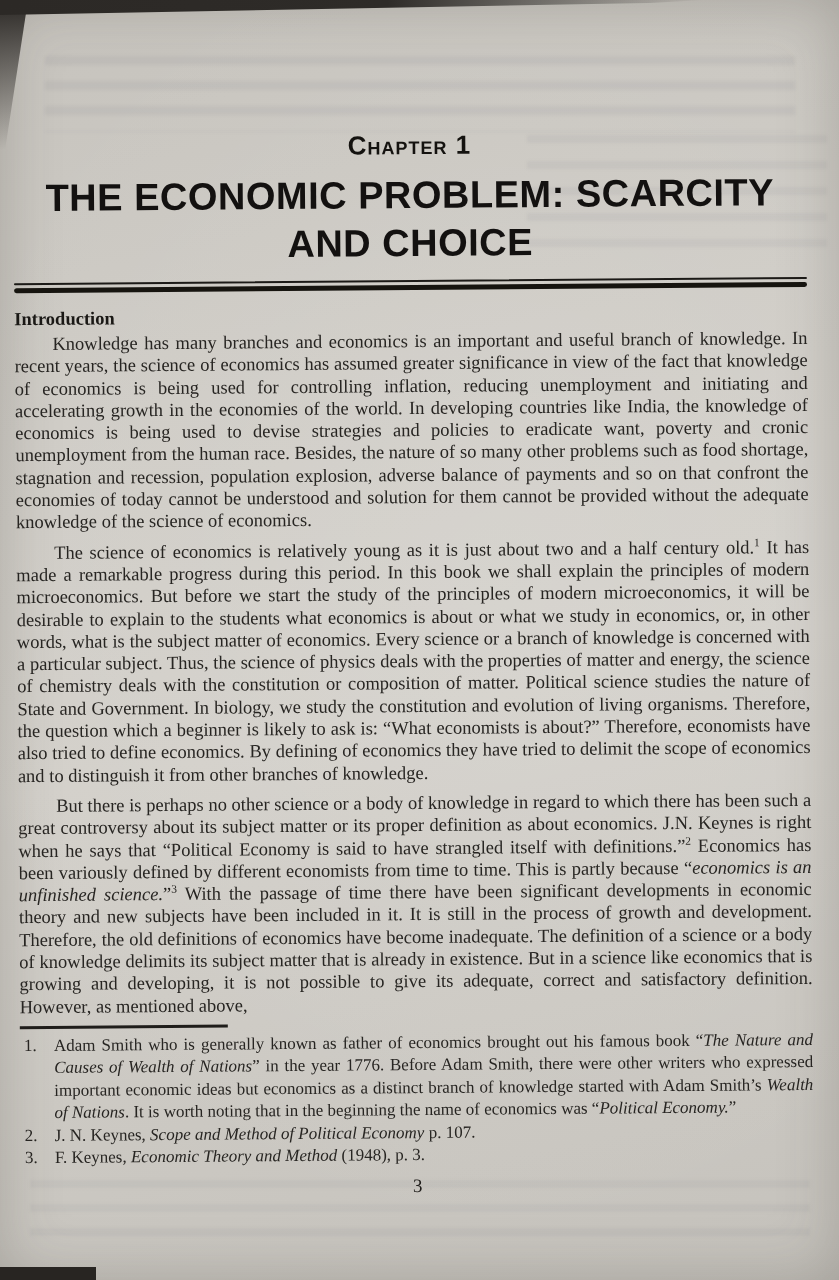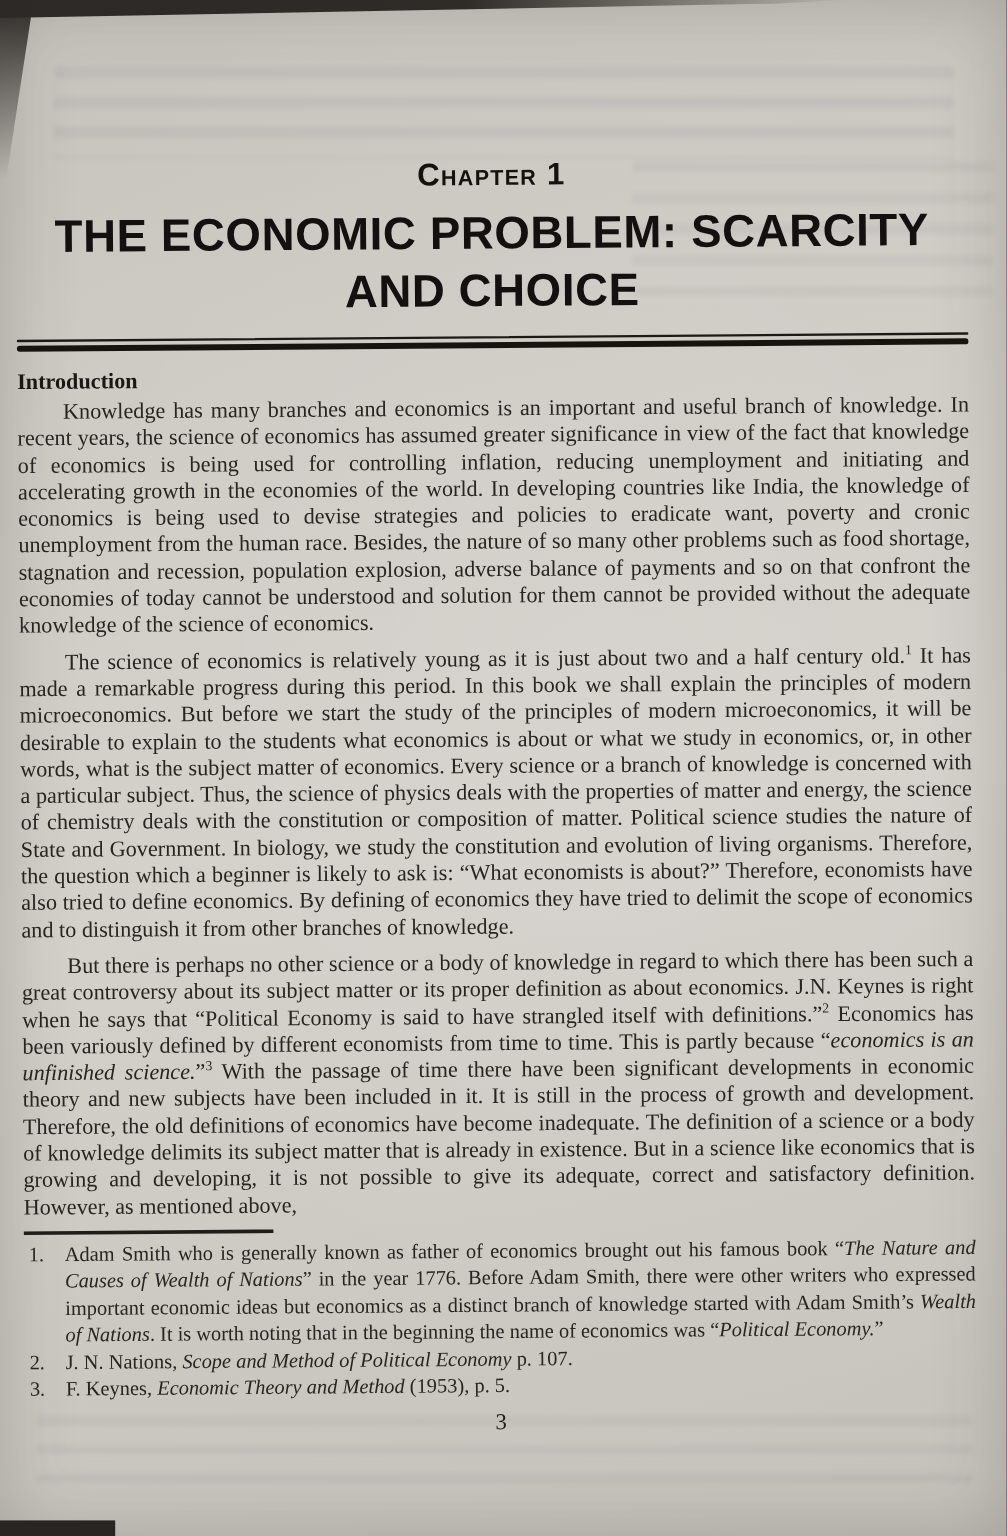--- a/index.html
+++ b/index.html
@@ -6,21 +6,21 @@
     --paper:#cdcac4;
     --ink:#272522;
   }
   html,body{margin:0;padding:0;}
   body{
     width:839px;height:1280px;overflow:hidden;
     background:#37342f;
     font-family:"Liberation Serif", serif;
   }
   .photo{
-    position:relative;width:839px;height:1280px;overflow:hidden;background:#0369a1;
+    position:relative;width:839px;height:1280px;overflow:hidden;background:#0f172a;
   }
   
   .page{
     position:absolute;inset:0;
     background:
       radial-gradient(120% 90% at 60% 45%, rgba(255,255,255,0.10), rgba(0,0,0,0) 60%),
       linear-gradient(168deg, #c6c3bd 0%, #cfccc6 30%, #d3d0ca 55%, #cbc8c2 80%, #c5c2bc 100%);
     box-shadow:inset 0 0 60px rgba(60,55,48,0.25);
   }
   
@@ -112,25 +112,25 @@
           <p class="para"><span>But there is perhaps no other science or a body of knowledge in regard to which there has been such a great controversy about its subject matter or its proper definition as about economics. J.N. Keynes is right when he says that “Political Economy is said to have strangled itself with definitions.”</span><sup>2</sup><span> Economics has been variously defined by different economists from time to time. This is partly because “</span><span class="it">economics is an unfinished science.</span><span>”</span><sup>3</sup><span> With the passage of time there have been significant developments in economic theory and new subjects have been included in it. It is still in the process of growth and development. Therefore, the old definitions of economics have become inadequate. The definition of a science or a body of knowledge delimits its subject matter that is already in existence. But in a science like economics that is growing and developing, it is not possible to give its adequate, correct and satisfactory definition. However, as mentioned above,</span></p>
         </div>
       <div class="fn-rule"></div>
       <div class="footnotes" id="footnotes">
           <div class="fn-row">
             <span class="fn-num">1.</span>
             <span class="fn-text"><span>Adam Smith who is generally known as father of economics brought out his famous book “</span><span class="it">The Nature and Causes of Wealth of Nations</span><span>” in the year 1776. Before Adam Smith, there were other writers who expressed important economic ideas but economics as a distinct branch of knowledge started with Adam Smith’s </span><span class="it">Wealth of Nations</span><span>. It is worth noting that in the beginning the name of economics was “</span><span class="it">Political Economy.</span><span>”</span></span>
           </div>
           <div class="fn-row">
             <span class="fn-num">2.</span>
-            <span class="fn-text"><span>J. N. Nations, </span><span class="it">Scope and Method of Political Economy</span><span> p. 107.</span></span>
+            <span class="fn-text"><span>J. N. Keynes, </span><span class="it">Scope and Method of Political Economy</span><span> p. 107.</span></span>
           </div>
           <div class="fn-row">
             <span class="fn-num">3.</span>
-            <span class="fn-text"><span>F. Keynes, </span><span class="it">Economic Theory and Method</span><span> (1953), p. 5.</span></span>
+            <span class="fn-text"><span>F. Keynes, </span><span class="it">Economic Theory and Method</span><span> (1948), p. 3.</span></span>
           </div>
         </div>
       <div class="page-number">3</div>
     </div>
   </div>
   <div class="edge-top"></div>
   <div class="edge-left"></div>
   <div class="edge-bottom-left"></div>
 </div>
 

